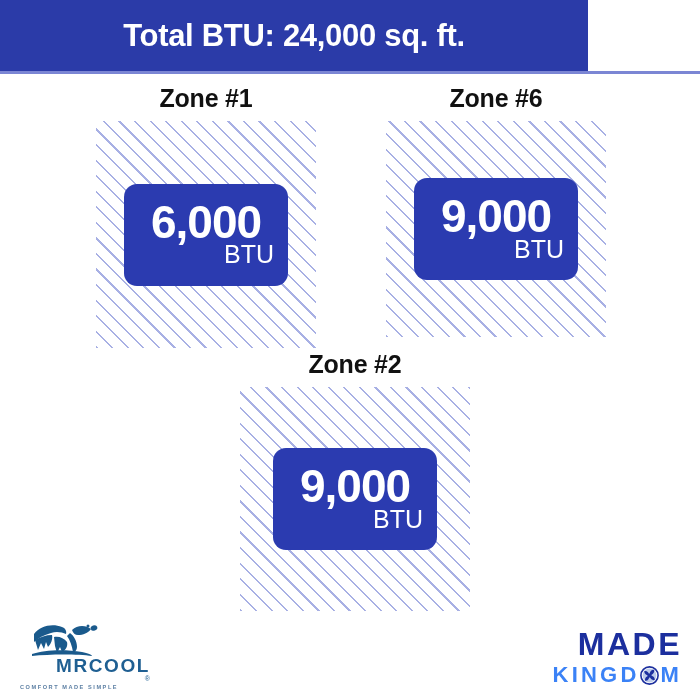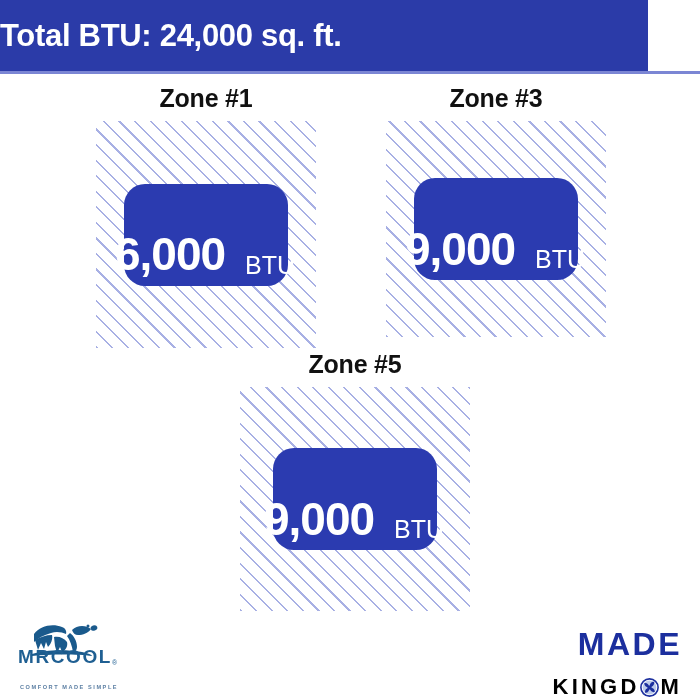--- a/index.html
+++ b/index.html
@@ -6,23 +6,23 @@
   html, body {
     width:700px; height:700px;
     background:#ffffff;
     font-family:"Liberation Sans", sans-serif;
     overflow:hidden;
   }
   .page { position:relative; width:700px; height:700px; background:#ffffff; }
 
   
   .header-banner{
-    position:absolute; left:0; top:0; width:648px; height:71px;
+    position:absolute; left:0; top:0; width:588px; height:71px;
     background:#2b3ba8;
-    display:flex; align-items:center; 
+    display:flex; align-items:center; justify-content:center;
   }
   .header-title{
     color:#ffffff;
     font-size:31px;
     font-weight:bold;
     letter-spacing:-0.3px;
     white-space:nowrap;
   }
   .header-underline{
     position:absolute; left:0; top:71px; width:700px; height:3px;
@@ -51,23 +51,23 @@
         45deg,
         #a8b0e4 0px,
         #a8b0e4 1.6px,
         rgba(255,255,255,0) 1.6px,
         rgba(255,255,255,0) 11px);
     display:flex; align-items:center; justify-content:center;
   }
 
   .btu-badge{
     background:#2b3bb0;
-    border-radius:21px;
+    border-radius:13px;
     display:flex;
-    flex-direction:row;
+    flex-direction:column;
     align-items:flex-end;
     justify-content:center;
   }
   .btu-value{
     color:#ffffff;
     font-weight:bold;
     line-height:0.98;
     letter-spacing:-1px;
     width:100%;
     text-align:center;
@@ -101,22 +101,22 @@
   #zone-3 .btu-unit  { font-size:25px; padding-right:2px; margin-top:-3px; }
 
   
   .footer{ position:absolute; left:0; top:612px; width:700px; height:88px; }
 
   .mrcool-logo{
     position:absolute; left:18px; top:8px; width:140px; height:76px;
   }
   .mrcool-bear{ position:absolute; left:8px; top:0px; width:82px; height:44px; }
   .mrcool-word{
-    position:absolute; left:0px; top:30px; width:132px; height:16px;
-    display:flex; align-items:flex-end;
+    position:absolute; left:0px; top:36px; width:132px; height:16px;
+    display:flex; align-items:flex-end;flex-direction:column;
   }
   .mrcool-wordmark{
     font-size:19px; font-weight:bold; letter-spacing:1.6px;
     color:#1f5f92;
     font-family:"Liberation Sans", sans-serif;
     line-height:1;
   }
   .mrcool-reg{ font-size:7px; vertical-align:super; color:#1f5f92; }
   .mrcool-tagline{
     position:absolute; left:2px; top:64px;
@@ -124,23 +124,23 @@
     white-space:nowrap;
   }
 
   .hvac-logo{ position:absolute; right:18px; top:16px; width:175px; height:62px; }
   .hvac-top{
     text-align:right;
     font-size:32px; font-weight:bold; color:#1c2f9e;
     letter-spacing:2.5px; line-height:1;
   }
   .hvac-bottom{
-    margin-top:16px;
+    margin-top:4px;
     display:flex; align-items:center; justify-content:flex-end;
-    font-size:22px; font-weight:bold; color:#000000;
+    font-size:22px; font-weight:bold; color:#3b82f6;
     letter-spacing:3.2px; line-height:1;
   }
   .fan-o{ display:inline-block; width:19px; height:19px; margin:0 1px; }
 </style>
 </head>
 <body>
 
 <div class="page">
 
   <div class="header-banner">
@@ -154,31 +154,31 @@
       <div class="zone-title">Zone #1</div>
       <div class="zone-area">
         <div class="btu-badge">
           <div class="btu-value">6,000</div>
           <div class="btu-unit">BTU</div>
         </div>
       </div>
     </div>
 
     <div class="zone" id="zone-2">
-      <div class="zone-title">Zone #3</div>
+      <div class="zone-title">Zone #6</div>
       <div class="zone-area">
         <div class="btu-badge">
           <div class="btu-value">9,000</div>
           <div class="btu-unit">BTU</div>
         </div>
       </div>
     </div>
 
     <div class="zone" id="zone-3">
-      <div class="zone-title">Zone #5</div>
+      <div class="zone-title">Zone #2</div>
       <div class="zone-area">
         <div class="btu-badge">
           <div class="btu-value">9,000</div>
           <div class="btu-unit">BTU</div>
         </div>
       </div>
     </div>
 
   </div>
 

